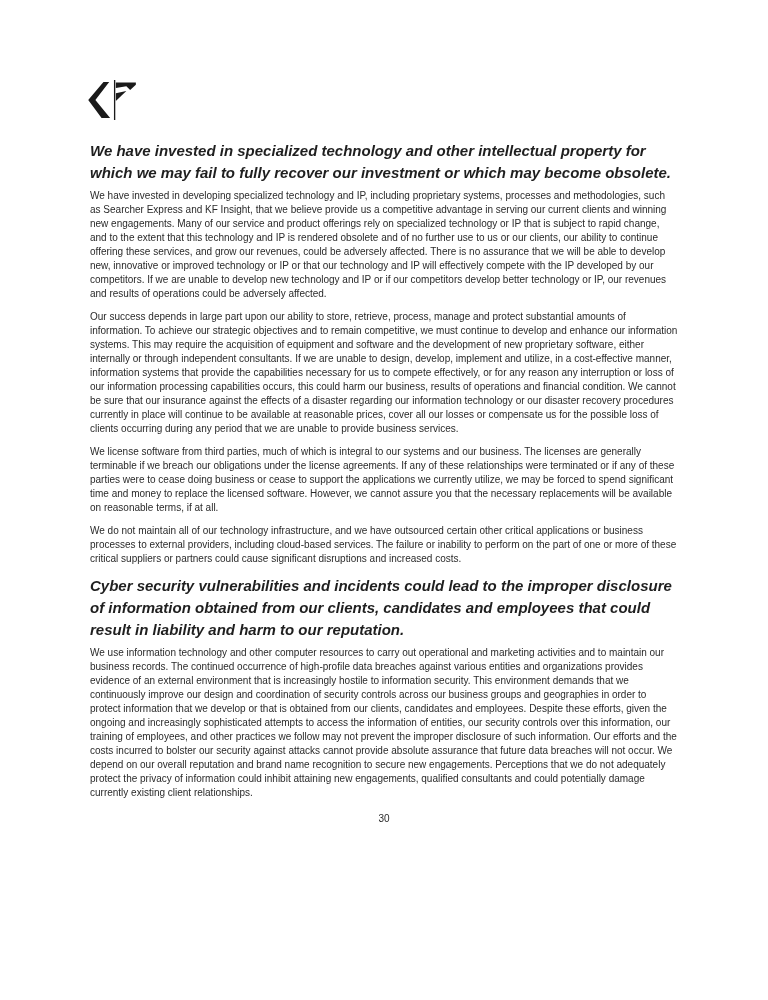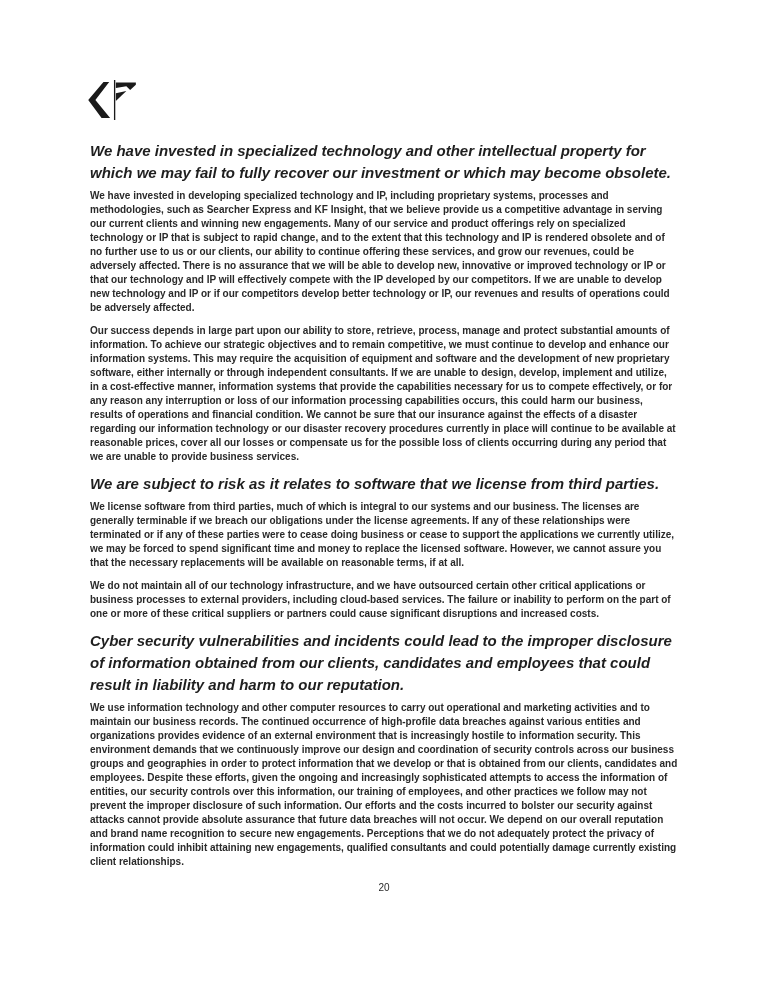--- a/index.html
+++ b/index.html
@@ -26,21 +26,21 @@
     font-size: 15px;
     line-height: 22px;
     font-weight: bold;
     font-style: italic;
     color: #1f1f1f;
     margin: 9.5px 0 4.5px 0;
   }
   .risk-body {
     font-size: 10px;
     line-height: 14px;
-    font-weight: bold;
+    font-weight: normal;
     color: #2a2a2a;
     margin: 0 0 9px 0;
     text-align: left;
   }
   .page-number {
     margin-top: 12px;
     text-align: center;
     font-size: 10px;
     line-height: 14px;
     color: #2a2a2a;
@@ -67,28 +67,27 @@
   <section>
     <h2 class="risk-heading">We have invested in specialized technology and other intellectual property for which we may fail to fully recover our investment or which may become obsolete.</h2>
     <p class="risk-body">We have invested in developing specialized technology and IP, including proprietary systems, processes and methodologies, such as Searcher Express and KF Insight, that we believe provide us a competitive advantage in serving our current clients and winning new engagements. Many of our service and product offerings rely on specialized technology or IP that is subject to rapid change, and to the extent that this technology and IP is rendered obsolete and of no further use to us or our clients, our ability to continue offering these services, and grow our revenues, could be adversely affected. There is no assurance that we will be able to develop new, innovative or improved technology or IP or that our technology and IP will effectively compete with the IP developed by our competitors. If we are unable to develop new technology and IP or if our competitors develop better technology or IP, our revenues and results of operations could be adversely affected.</p>
   </section>
 
   <section>
     <p class="risk-body">Our success depends in large part upon our ability to store, retrieve, process, manage and protect substantial amounts of information. To achieve our strategic objectives and to remain competitive, we must continue to develop and enhance our information systems. This may require the acquisition of equipment and software and the development of new proprietary software, either internally or through independent consultants. If we are unable to design, develop, implement and utilize, in a cost-effective manner, information systems that provide the capabilities necessary for us to compete effectively, or for any reason any interruption or loss of our information processing capabilities occurs, this could harm our business, results of operations and financial condition. We cannot be sure that our insurance against the effects of a disaster regarding our information technology or our disaster recovery procedures currently in place will continue to be available at reasonable prices, cover all our losses or compensate us for the possible loss of clients occurring during any period that we are unable to provide business services.</p>
   </section>
 
   <section>
-    <h2 class="risk-heading">We are subject to risk as it relates to software that we license from third parties.</h2>
     <p class="risk-body">We license software from third parties, much of which is integral to our systems and our business. The licenses are generally terminable if we breach our obligations under the license agreements. If any of these relationships were terminated or if any of these parties were to cease doing business or cease to support the applications we currently utilize, we may be forced to spend significant time and money to replace the licensed software. However, we cannot assure you that the necessary replacements will be available on reasonable terms, if at all.</p>
   </section>
 
   <section>
     <p class="risk-body">We do not maintain all of our technology infrastructure, and we have outsourced certain other critical applications or business processes to external providers, including cloud-based services. The failure or inability to perform on the part of one or more of these critical suppliers or partners could cause significant disruptions and increased costs.</p>
   </section>
 
   <section>
     <h2 class="risk-heading">Cyber security vulnerabilities and incidents could lead to the improper disclosure of information obtained from our clients, candidates and employees that could result in liability and harm to our reputation.</h2>
     <p class="risk-body">We use information technology and other computer resources to carry out operational and marketing activities and to maintain our business records. The continued occurrence of high-profile data breaches against various entities and organizations provides evidence of an external environment that is increasingly hostile to information security. This environment demands that we continuously improve our design and coordination of security controls across our business groups and geographies in order to protect information that we develop or that is obtained from our clients, candidates and employees. Despite these efforts, given the ongoing and increasingly sophisticated attempts to access the information of entities, our security controls over this information, our training of employees, and other practices we follow may not prevent the improper disclosure of such information. Our efforts and the costs incurred to bolster our security against attacks cannot provide absolute assurance that future data breaches will not occur. We depend on our overall reputation and brand name recognition to secure new engagements. Perceptions that we do not adequately protect the privacy of information could inhibit attaining new engagements, qualified consultants and could potentially damage currently existing client relationships.</p>
   </section>
 
-  <div class="page-number">20</div>
+  <div class="page-number">30</div>
 
 </div>
 
 </body></html>

